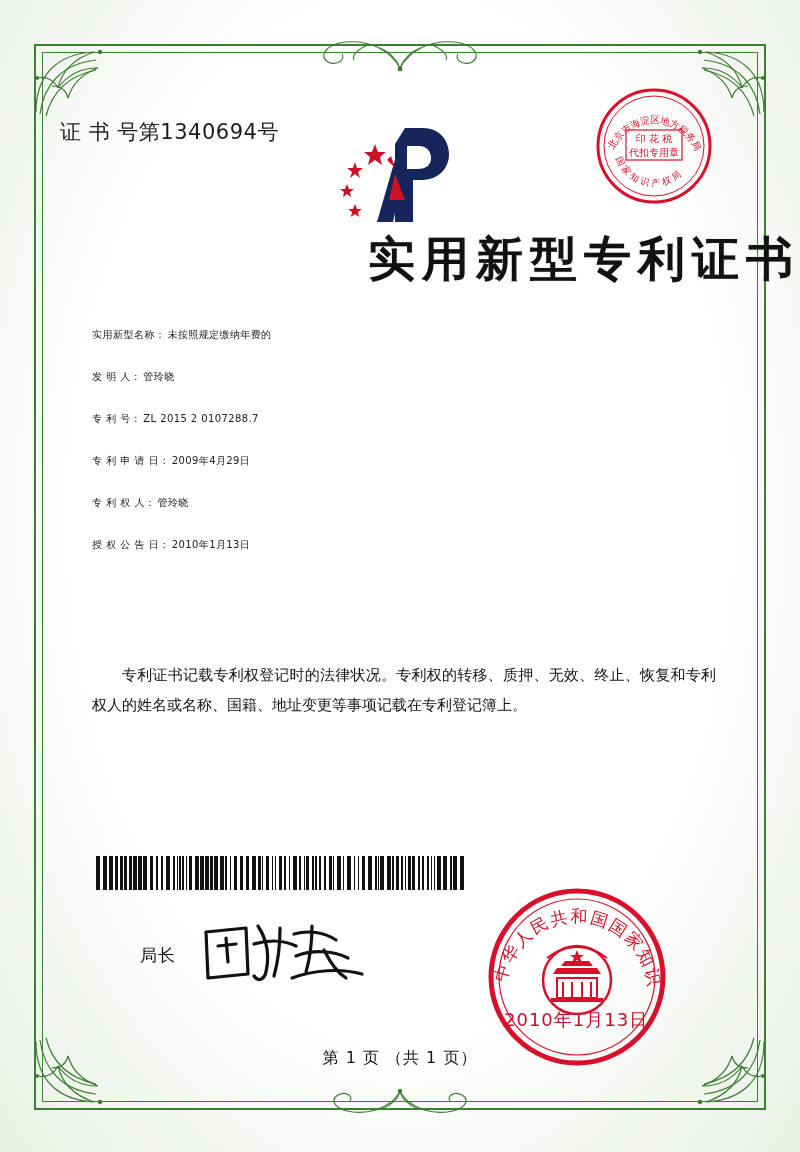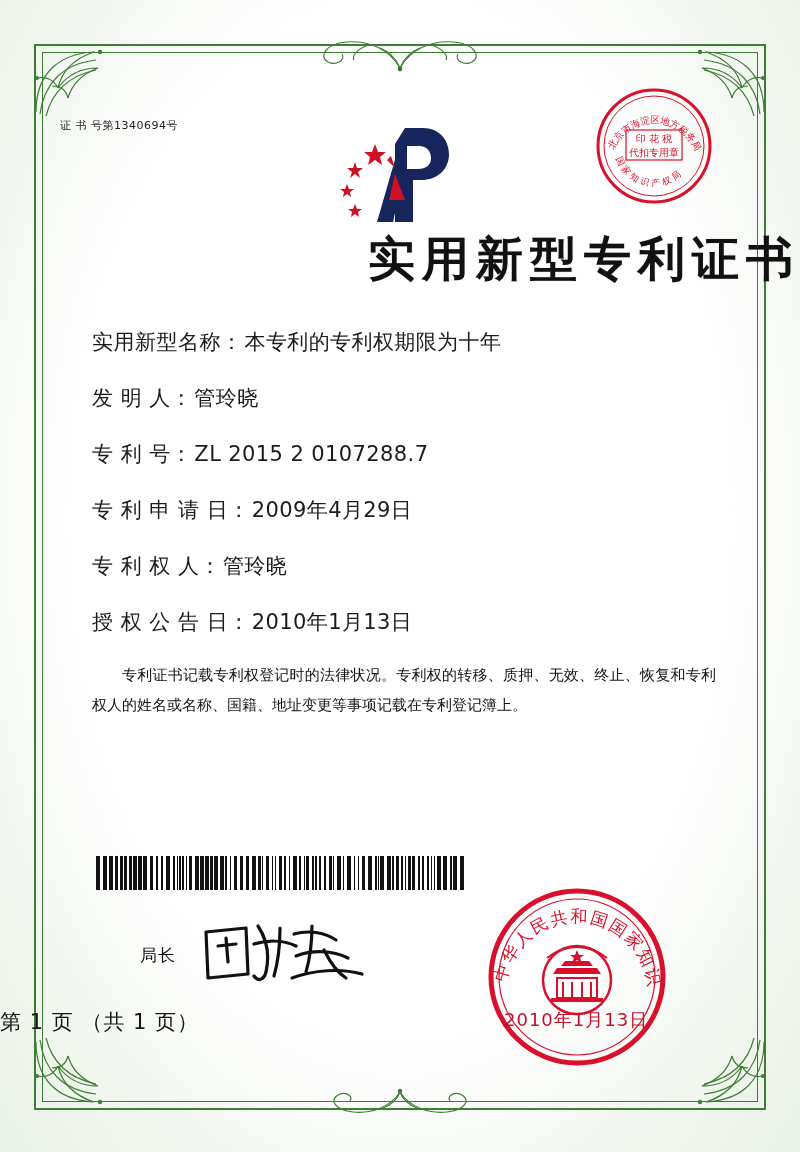--- a/index.html
+++ b/index.html
@@ -69,21 +69,21 @@
     height: 40px;
   }
   .bottom-flourish svg { display:block; width:100%; height:100%; }
 
   
   .cert-number {
     position: absolute;
     left: 60px;
     top: 118px;
     font-family: "DejaVu Sans", "Liberation Sans", sans-serif;
-    font-size: 11px;
+    font-size: 21px;
     letter-spacing: 0.5px;
     color: #1c1c1c;
   }
 
   
   .logo {
     position: absolute;
     left: 333px;
     top: 122px;
     width: 130px;
@@ -119,21 +119,21 @@
   
   .fields {
     position: absolute;
     left: 92px;
     top: 328px;
     width: 620px;
   }
   .field-row {
     display: flex;
     align-items: baseline;
-    font-size: 21px;
+    font-size: 10px;
     margin-bottom: 28px;
     color: #1b1b1b;
   }
   .field-label {
     white-space: nowrap;
     letter-spacing: 0.5px;
   }
   .field-value {
     margin-left: 2px;
     letter-spacing: 0.4px;
@@ -208,23 +208,24 @@
     font-size: 18px;
     letter-spacing: 1px;
     color: #c4102b;
     font-family: "DejaVu Sans", "Liberation Sans", sans-serif;
   }
 
   
   .footer {
     position: absolute;
     left: 0;
-    top: 1008px;
+    top: 1048px;
     width: 100%;
-    font-size: 21px;
+    text-align: center;
+    font-size: 16px;
     letter-spacing: 1px;
     color: #151515;
   }
 </style>
 </head>
 <body>
 
 <div class="page">
 
   <div class="border-outer"></div>
@@ -331,21 +332,21 @@
       <text x="62" y="58" text-anchor="middle" font-size="10" fill="#d8102b">印 花 税</text>
       <text x="62" y="72" text-anchor="middle" font-size="10" fill="#d8102b">代扣专用章</text>
     </svg>
   </div>
 
   <div class="title">实用新型专利证书</div>
 
   <div class="fields">
     <div class="field-row">
       <span class="field-label">实用新型名称：</span>
-      <span class="field-value">本专利的专利权期限为十年</span>
+      <span class="field-value">未按照规定缴纳年费的</span>
     </div>
     <div class="field-row">
       <span class="field-label">发    明    人：</span>
       <span class="field-value">管玲晓</span>
     </div>
     <div class="field-row">
       <span class="field-label">专    利    号：</span>
       <span class="field-value">ZL 2015 2 0107288.7</span>
     </div>
     <div class="field-row">

